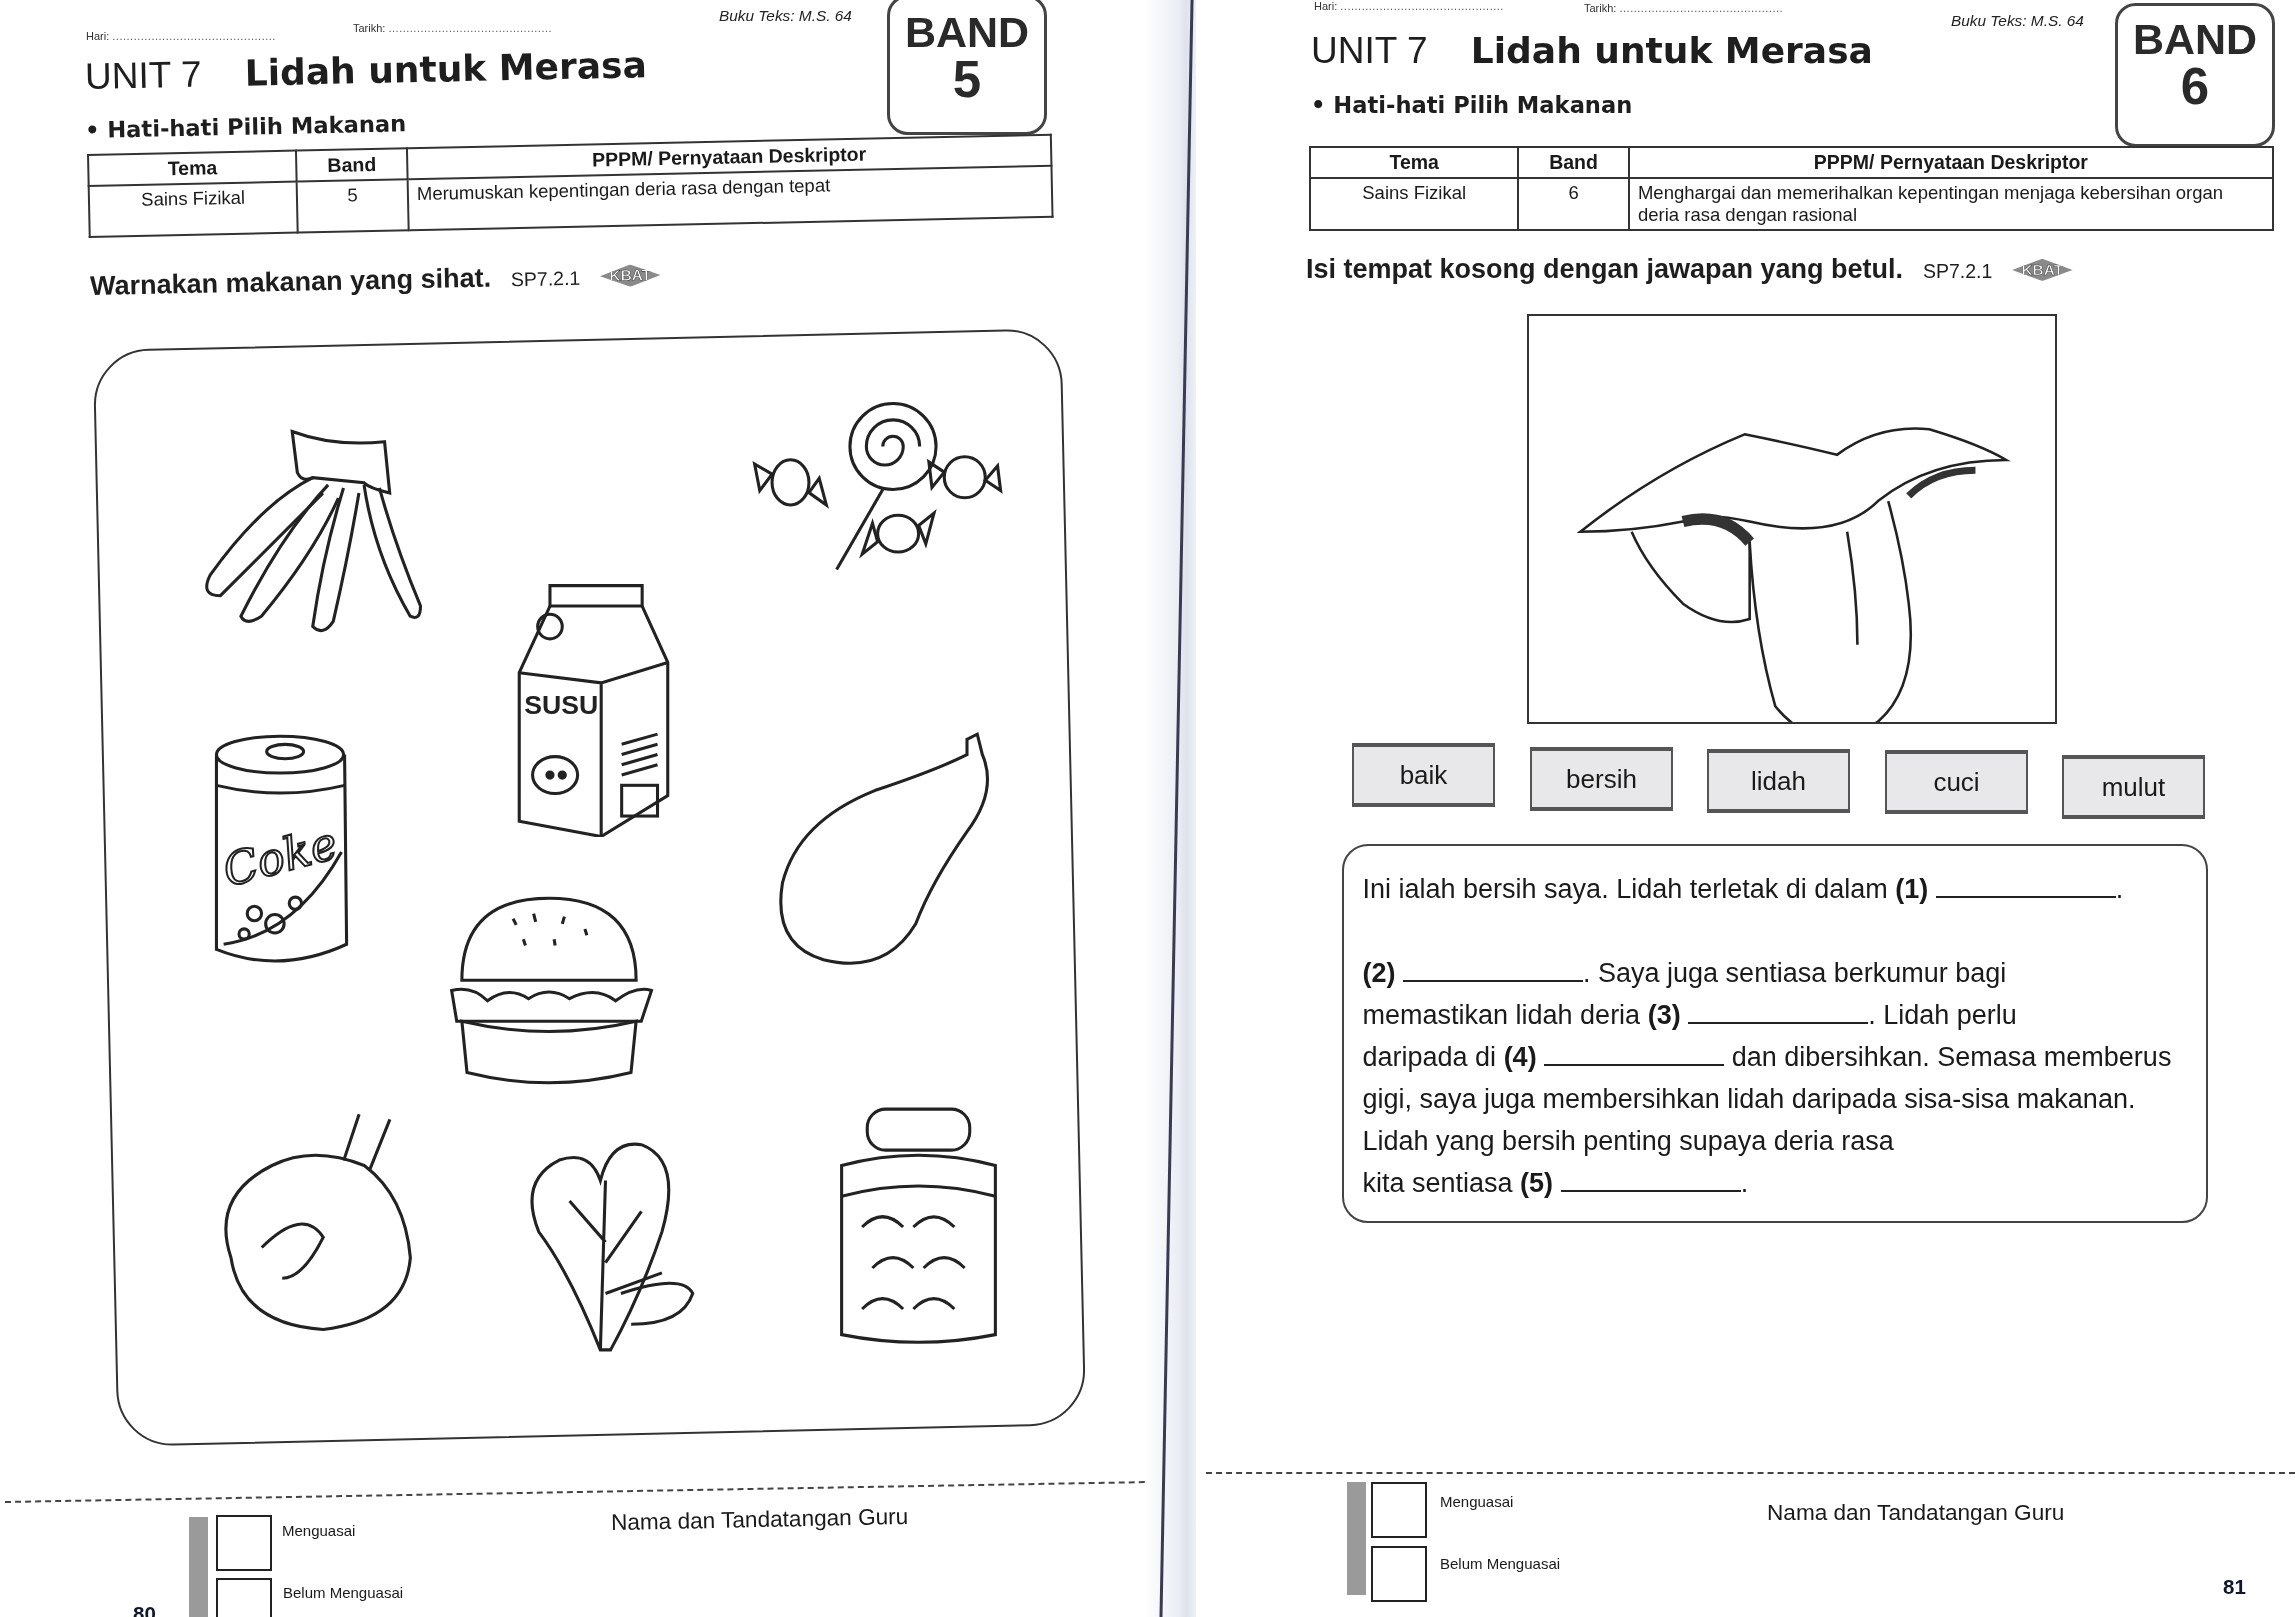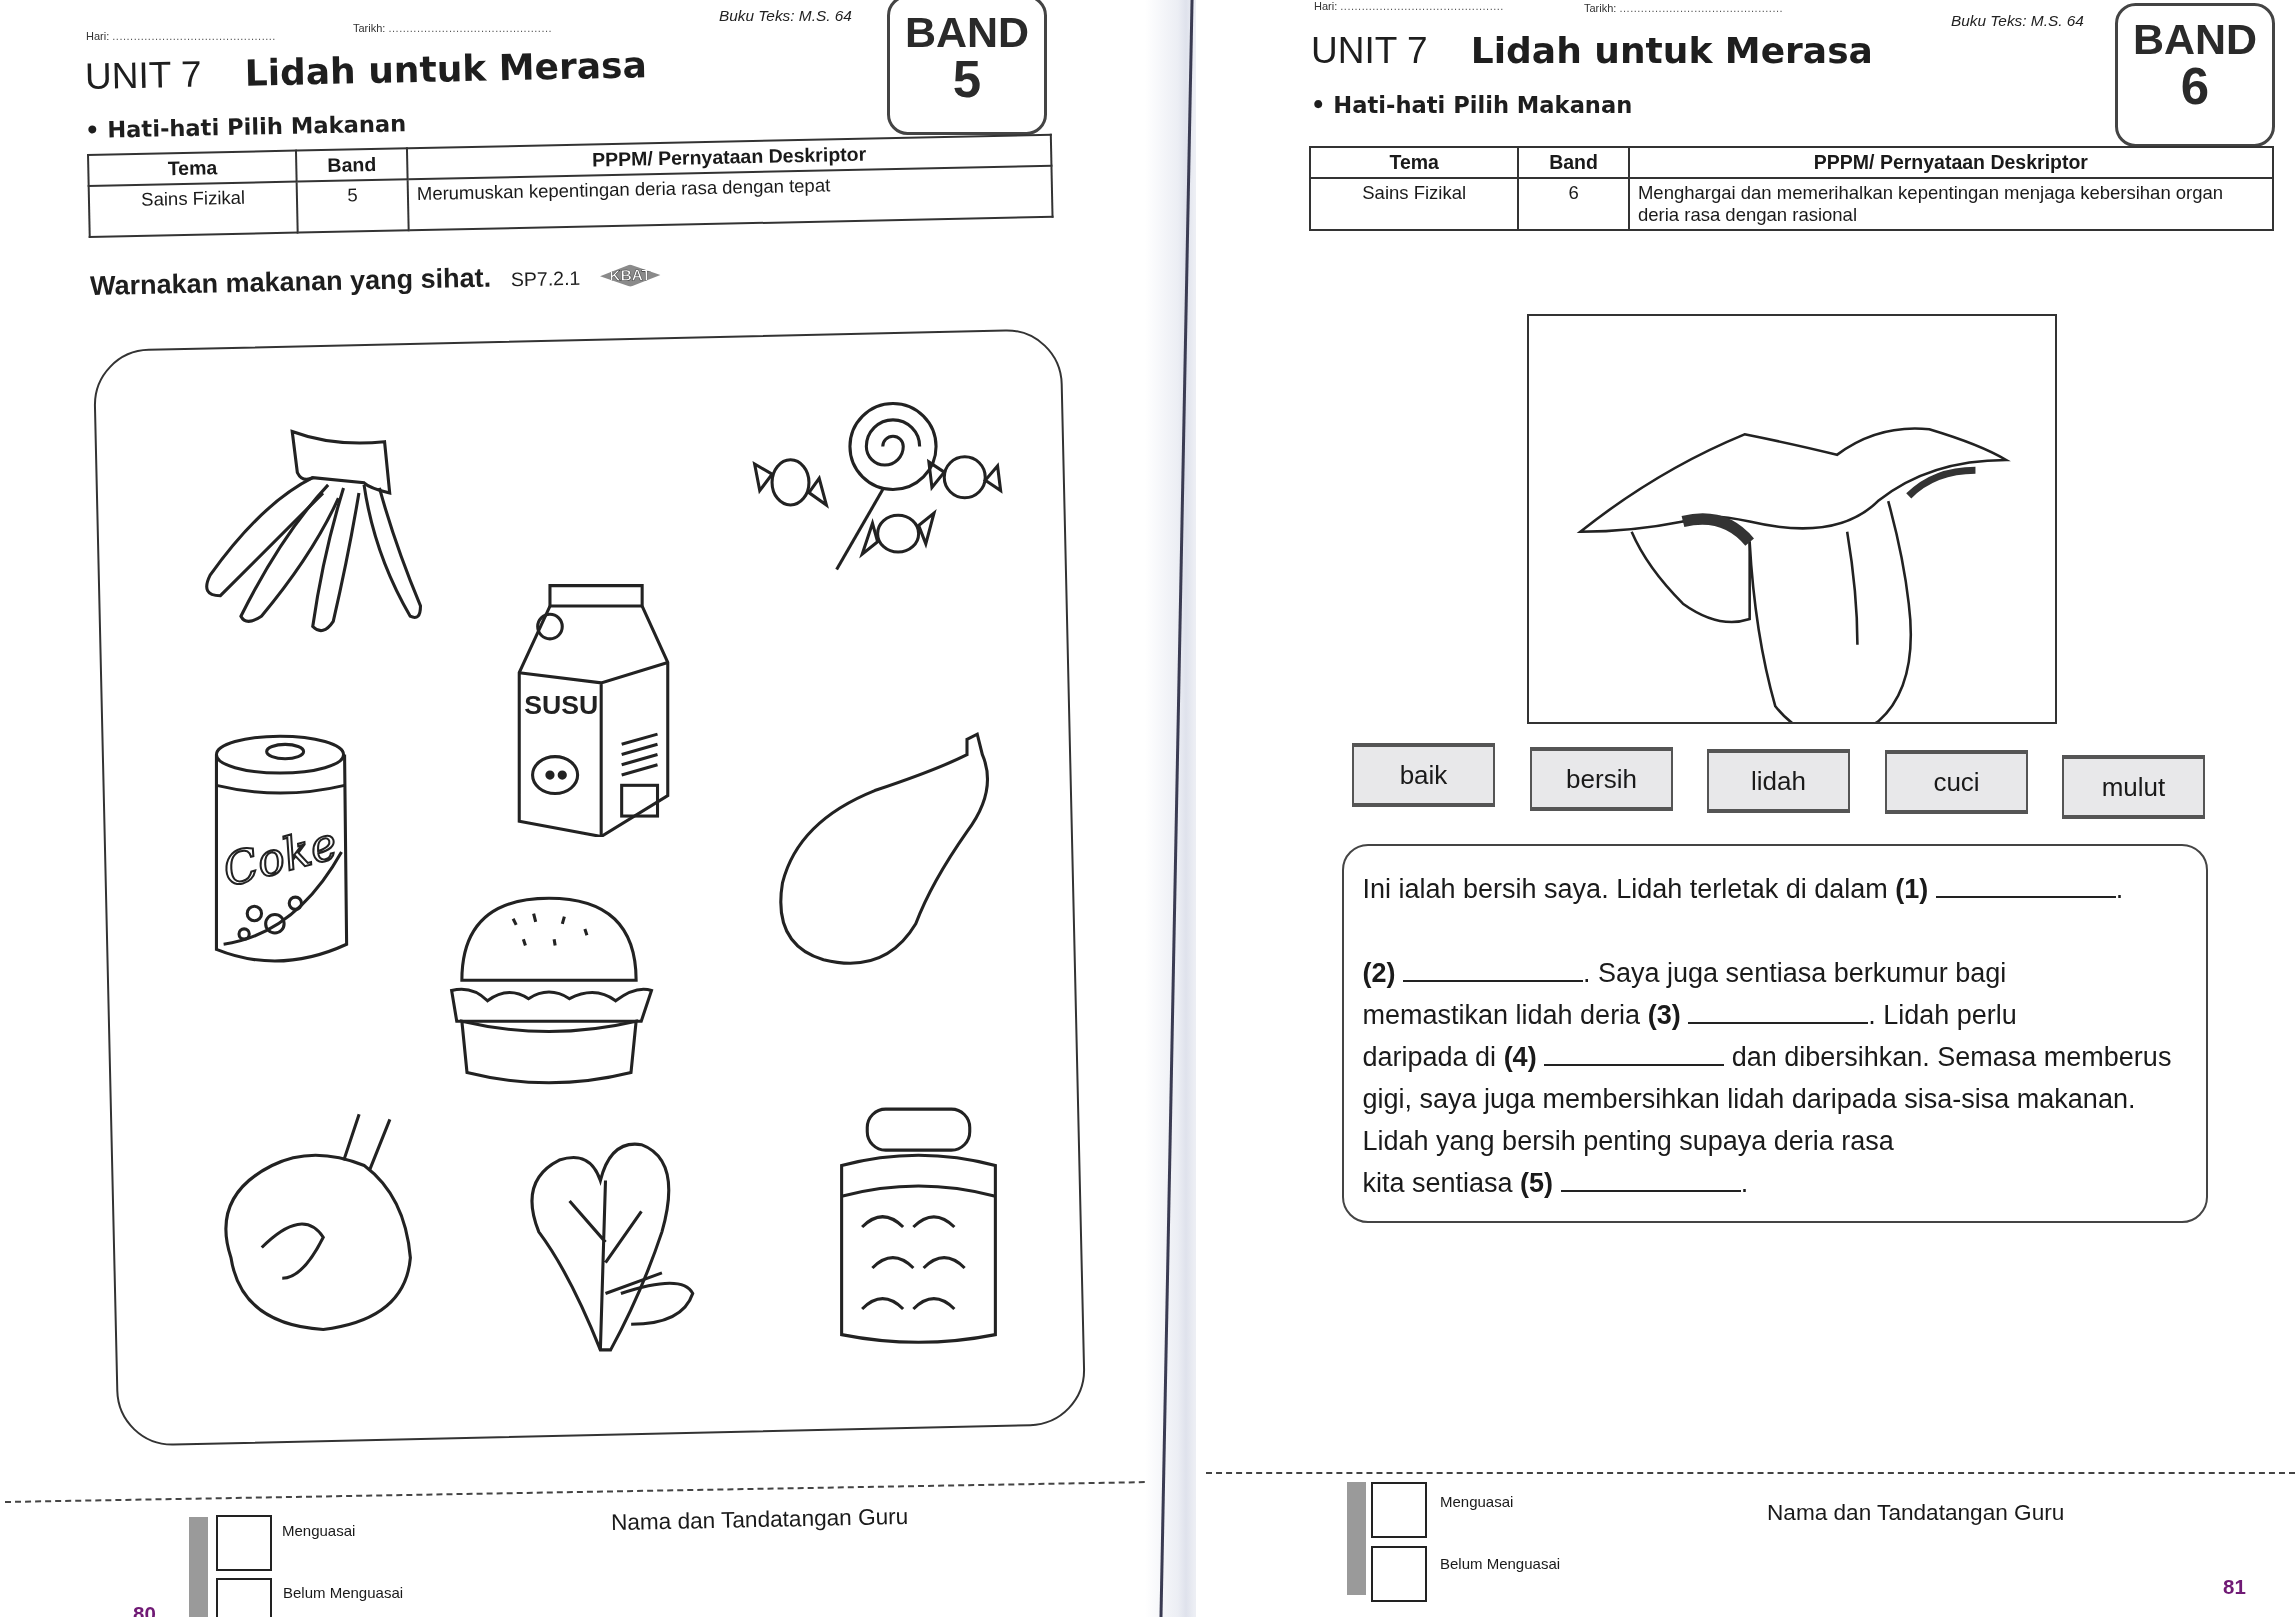--- a/index.html
+++ b/index.html
@@ -49,21 +49,21 @@
   .para { font-size:27px; line-height:42px; color:#1a1a1a; padding:21.6px 18.5px; }
   .blank { display:inline-block; border-bottom:2.1px solid #222; width:180px; height:22.6px; vertical-align:baseline; }
   .num { font-weight:bold; }
 
   .dashed-line { position:absolute; border-top:2.1px dashed #444; }
 
   .assess-bar { position:absolute; width:18.5px; background:#9a9a9a; }
   .check { position:absolute; width:52px; height:52px; border:2.6px solid #222; background:#fff; }
   .assess-label { position:absolute; font-size:15px; color:#1a1a1a; }
   .guru { position:absolute; font-size:22.6px; color:#1a1a1a; }
-  .pgnum { position:absolute; font-size:20.5px; font-weight:bold; color:#701a75; }
+  .pgnum { position:absolute; font-size:20.5px; font-weight:bold; color:#0f172a; }
 </style>
 </head>
 <body>
 
 <div class="page page-left">
 
   <div class="abs hari" style="left:86px; top:30px;">
     <span>Hari:</span>
     <span class="dots">..............................................</span>
   </div>
@@ -246,20 +246,25 @@
       <th>PPPM/ Pernyataan Deskriptor</th>
     </tr>
     <tr style="height:51px;">
       <td class="c">Sains Fizikal</td>
       <td class="c">6</td>
       <td>Menghargai dan memerihalkan kepentingan menjaga kebersihan organ deria rasa dengan rasional</td>
     </tr>
   </tbody>
     </table>
 
+  <div class="abs instr" style="left:110px; top:254px;">
+    <span>Isi tempat kosong dengan jawapan yang betul.</span>
+    <span class="sp">SP7.2.1</span>
+    <span class="kbat">KBAT</span>
+  </div>
 
   <div class="abs tongue-frame" style="left:331px; top:314px; width:526px; height:406px;">
     <svg viewBox="0 0 1025 790" style="width:100%;height:100%;" fill="none" stroke="#222" stroke-width="5">
       <path d="M100 420 Q250 300 420 230 Q520 250 600 270 Q680 210 780 220 Q880 250 930 280 Q780 280 680 360 Q600 440 430 400 Q340 380 300 400 Q200 420 100 420 Z"></path>
       <path d="M300 400 Q380 380 430 440 L430 590 Q370 610 300 560 Q230 490 200 420"></path>
       <path d="M430 440 Q440 620 480 760 Q560 860 680 790 Q760 720 740 560 Q730 470 700 360"></path>
       <path d="M620 420 Q640 540 640 640"></path>
       <path d="M300 400 Q380 380 430 440" stroke-width="22" stroke="#333"></path>
       <path d="M740 350 Q790 300 870 300" stroke-width="14" stroke="#333"></path>
     </svg>

